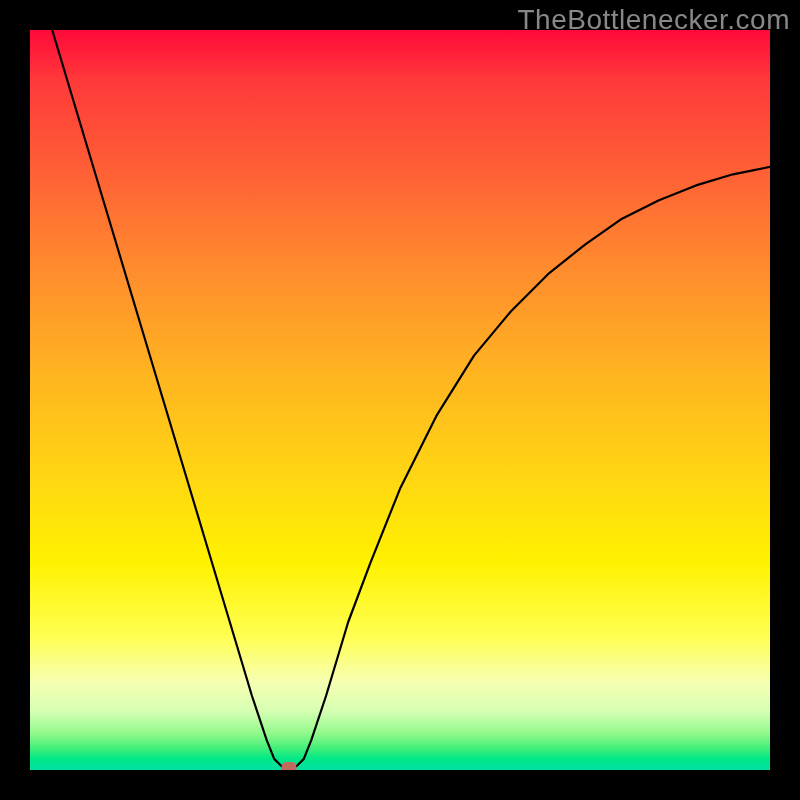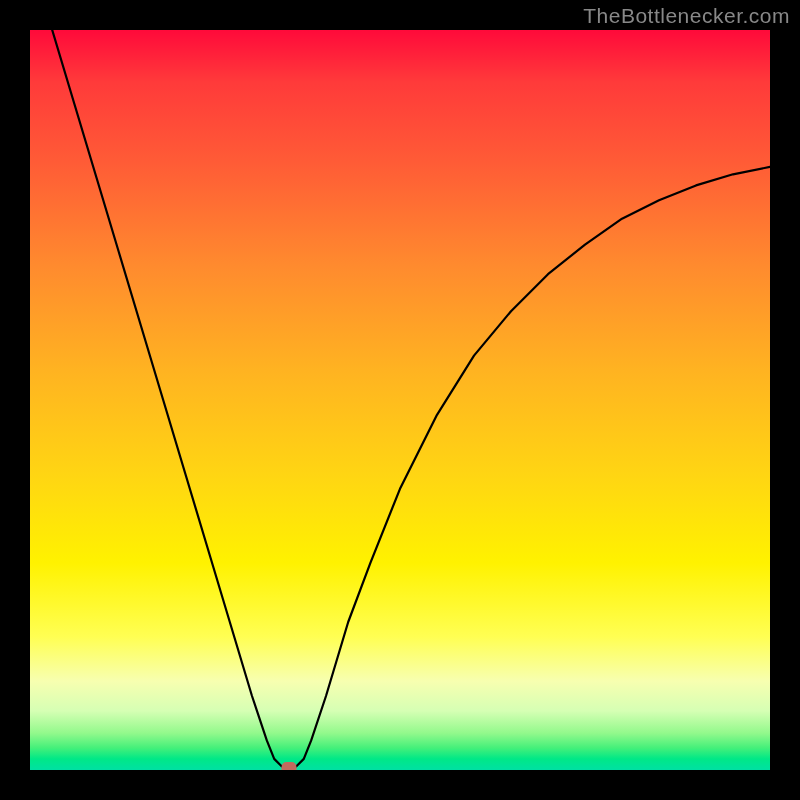--- a/index.html
+++ b/index.html
@@ -40,21 +40,21 @@
       #45f07a 97%,
       #00e887 98.5%,
       #00e0a3 100%
     );
   }
   .watermark {
     position: absolute;
     top: 4px;
     right: 10px;
     color: #888;
-    font-size: 21px;
+    font-size: 28px;
     font-weight: 500;
     letter-spacing: 0.5px;
     font-family: Arial, sans-serif;
     z-index: 20;
   }
   svg.curve {
     position: absolute;
     left: 0;
     top: 0;
   }

